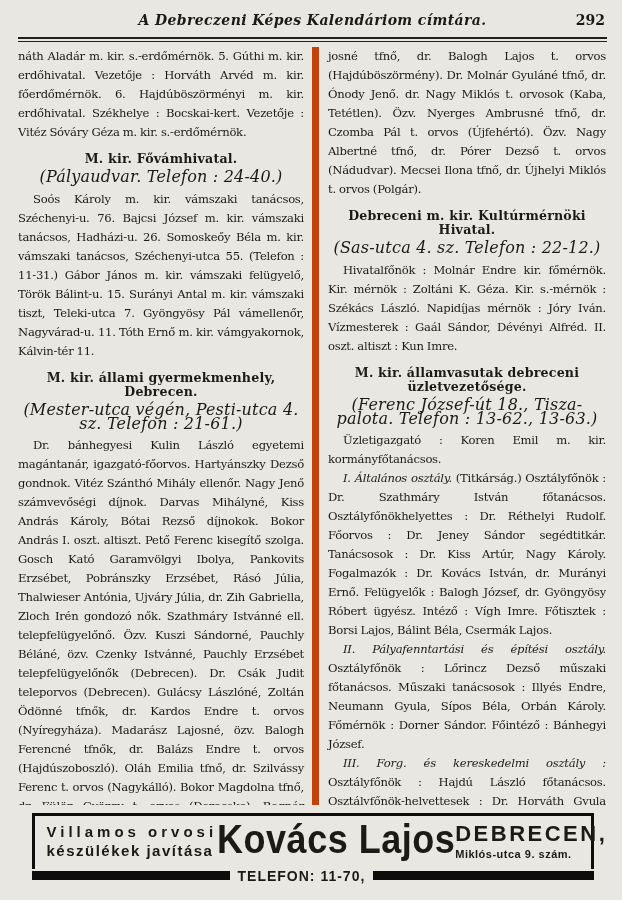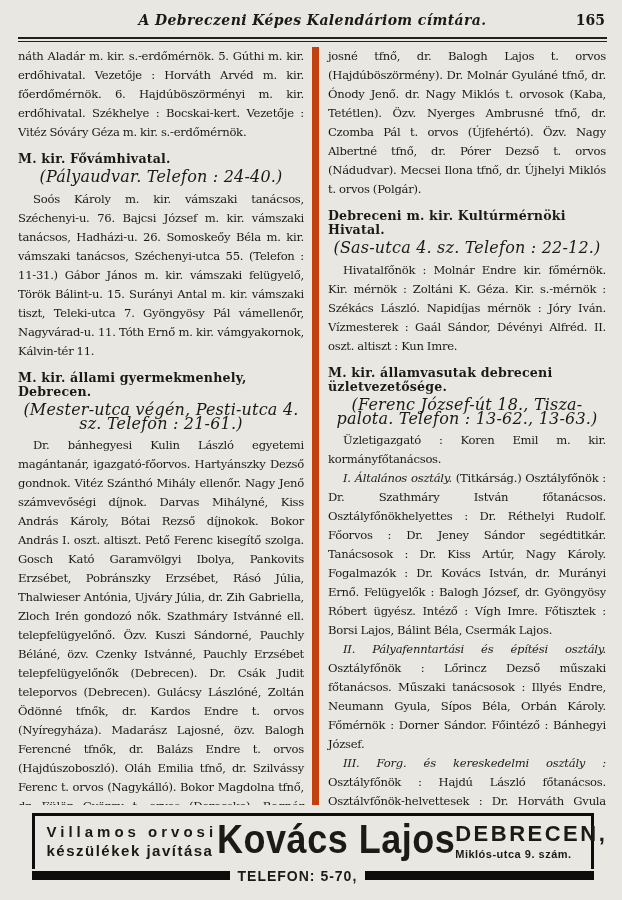--- a/index.html
+++ b/index.html
@@ -25,21 +25,21 @@
   .col{width:294px;box-sizing:border-box;overflow:hidden;}
   .col-left{padding-right:8px;}
   .col-right{border-left:7px solid #c2410c;padding-left:9px;}
   .para{
     margin:0;text-align:justify;
     font-size:11.6px;line-height:19px;letter-spacing:-.25px;word-spacing:-.3px;
   }
   .para.indent{text-indent:15px;}
   .para i{font-style:italic;}
   .heading{
-    margin:10px 0 4px 0;font-weight:bold;
+    margin:10px 0 4px 0;text-align:center;font-weight:bold;
     font-size:12.6px;line-height:14px;letter-spacing:.2px;
   }
   .subtitle{
     margin:0 0 6px 0;text-align:center;font-style:italic;
     font-size:16px;line-height:13.8px;letter-spacing:.2px;
   }
   
   .ad{width:562px;margin:8px auto 0 auto;}
   .ad-box{
     border:3px solid #0e0d0b;border-bottom:none;
@@ -66,21 +66,21 @@
     font-size:14px;letter-spacing:1px;padding:0 8px;white-space:nowrap;
   }
 </style>
 </head>
 <body>
 
 <div class="page">
 
   <div class="hdr">
     <div class="hdr-title">A Debreczeni Képes Kalendáriom címtára.</div>
-    <div class="hdr-page">165</div>
+    <div class="hdr-page">292</div>
   </div>
   <div class="hdr-rule"></div>
 
   <div class="cols">
     <div class="col col-left" id="col-left">
         <p class="para">náth Aladár m. kir. s.-erdőmérnök. 5. Gúthi m. kir. erdőhivatal. Vezetője : Horváth Arvéd m. kir. főerdőmérnök. 6. Hajdúböszörményi m. kir. erdőhivatal. Székhelye : Bocskai-kert. Vezetője : Vitéz Sóváry Géza m. kir. s.-erdőmérnök.</p>
         <div class="heading">M. kir. Fővámhivatal.</div>
         <div class="subtitle">(Pályaudvar. Telefon : 24-40.)</div>
         <p class="para indent">Soós Károly m. kir. vámszaki tanácsos, Széchenyi-u. 76. Bajcsi József m. kir. vámszaki tanácsos, Hadházi-u. 26. Somoskeőy Béla m. kir. vámszaki tanácsos, Széchenyi-utca 55. (Telefon : 11-31.) Gábor János m. kir. vámszaki felügyelő, Török Bálint-u. 15. Surányi Antal m. kir. vámszaki tiszt, Teleki-utca 7. Gyöngyösy Pál vámellenőr, Nagyvárad-u. 11. Tóth Ernő m. kir. vámgyakornok, Kálvin-tér 11.</p>
         <div class="heading">M. kir. állami gyermekmenhely, Debrecen.</div>
@@ -109,18 +109,18 @@
         <div class="l2">készülékek javítása</div>
       </div>
       <div class="ad-name">Kovács Lajos</div>
       <div class="ad-right">
         <div class="city">DEBRECEN,</div>
         <div class="addr">Miklós-utca 9. szám.</div>
       </div>
     </div>
     <div class="ad-phone-row">
       <div class="ad-bar left"></div>
-      <div class="ad-phone">TELEFON: 5-70,</div>
+      <div class="ad-phone">TELEFON: 11-70,</div>
       <div class="ad-bar right"></div>
     </div>
   </div>
 
 </div>
 
 </body></html>

